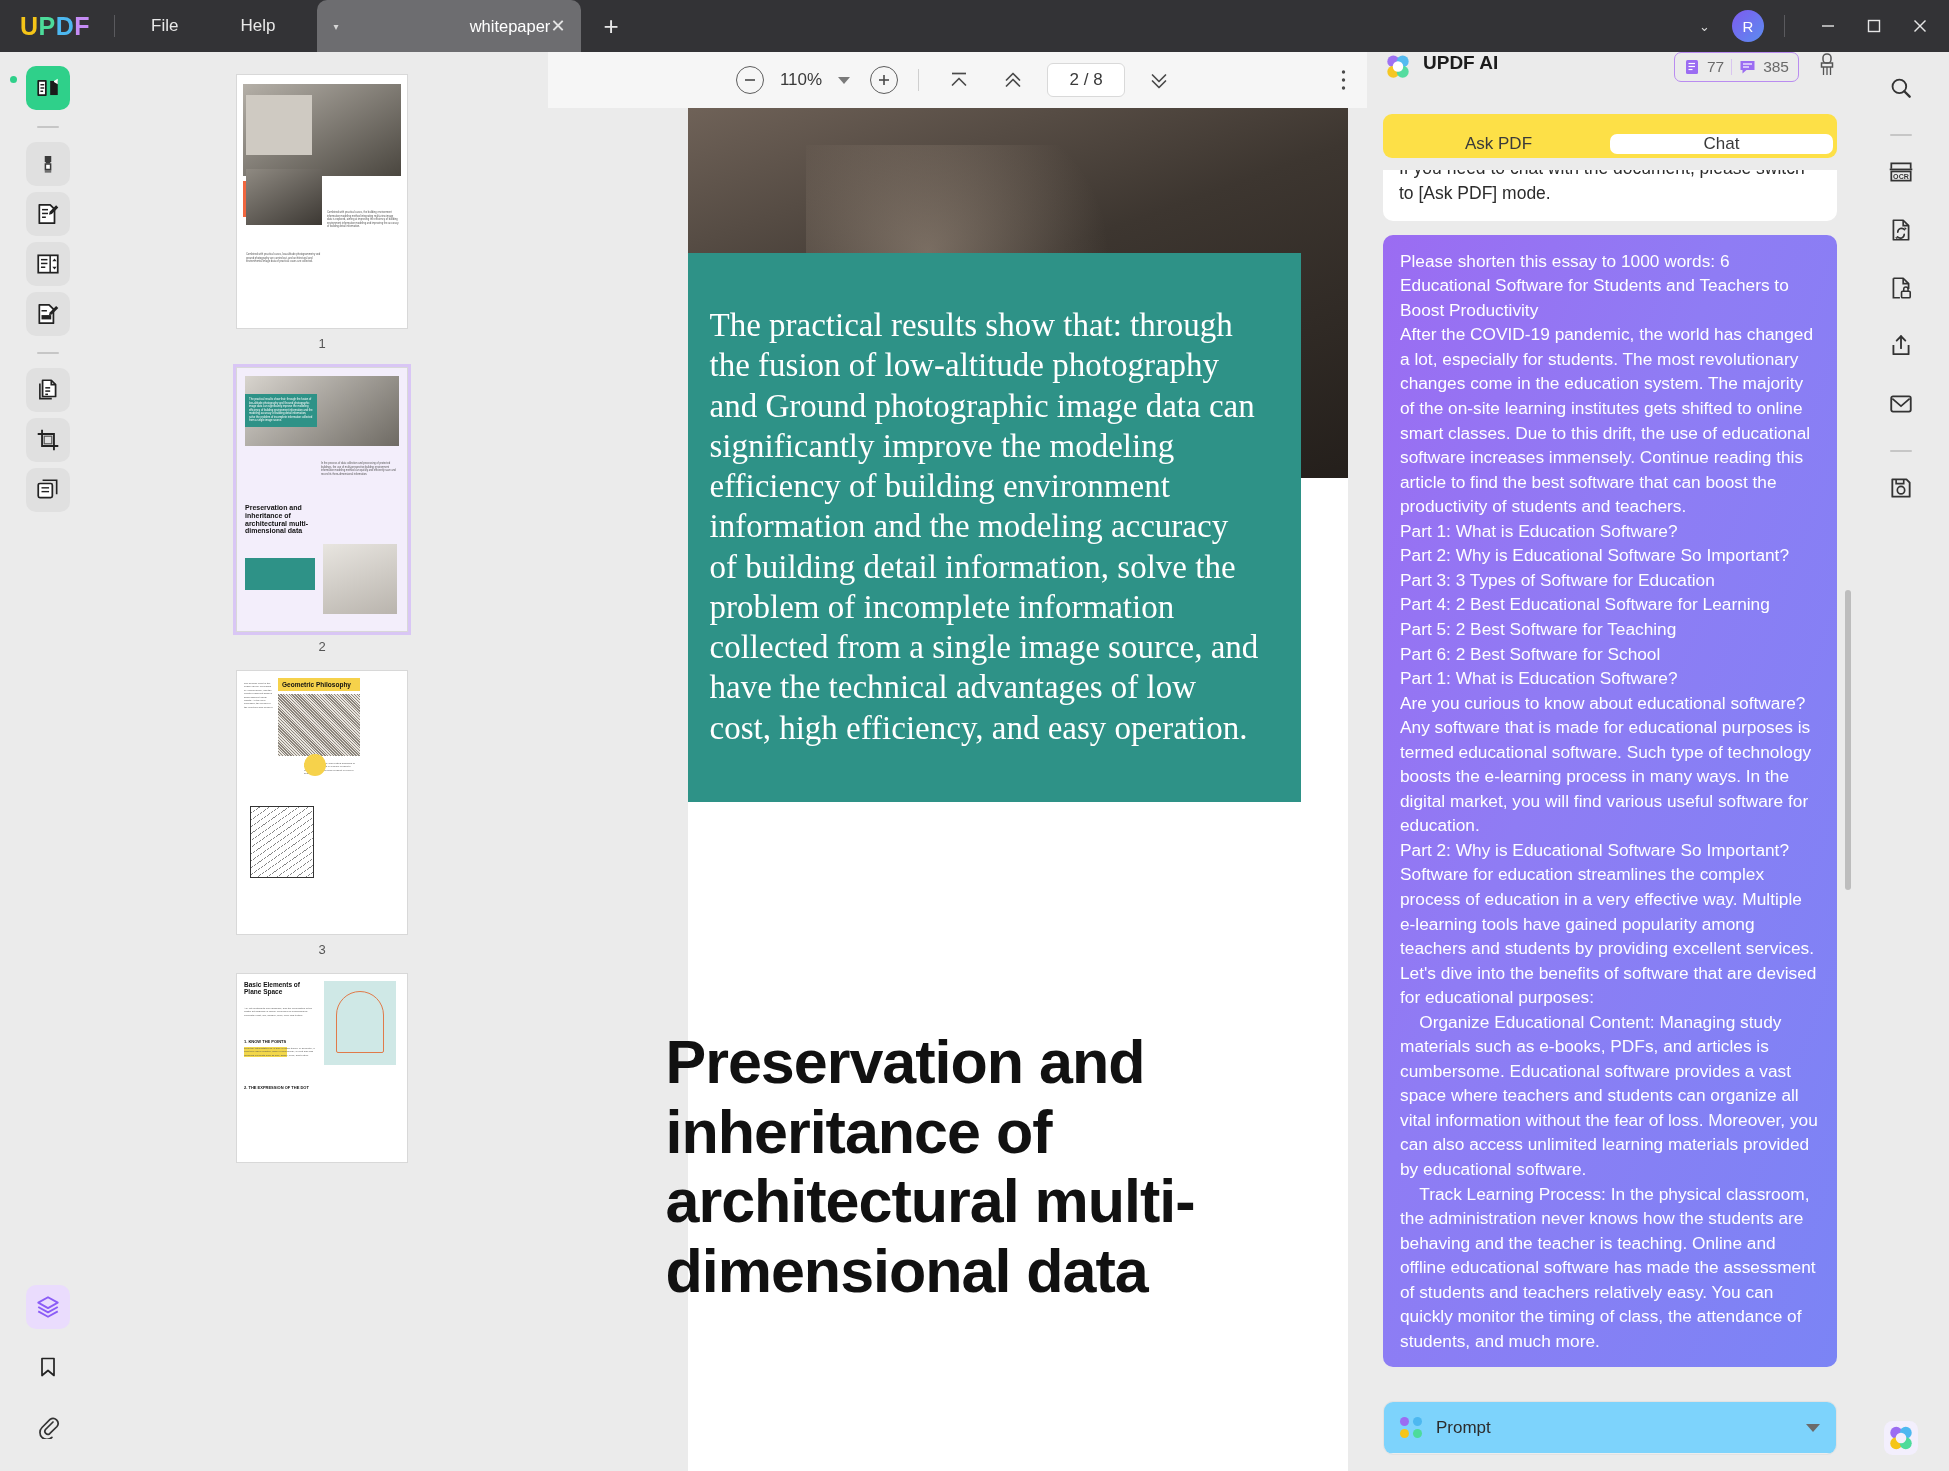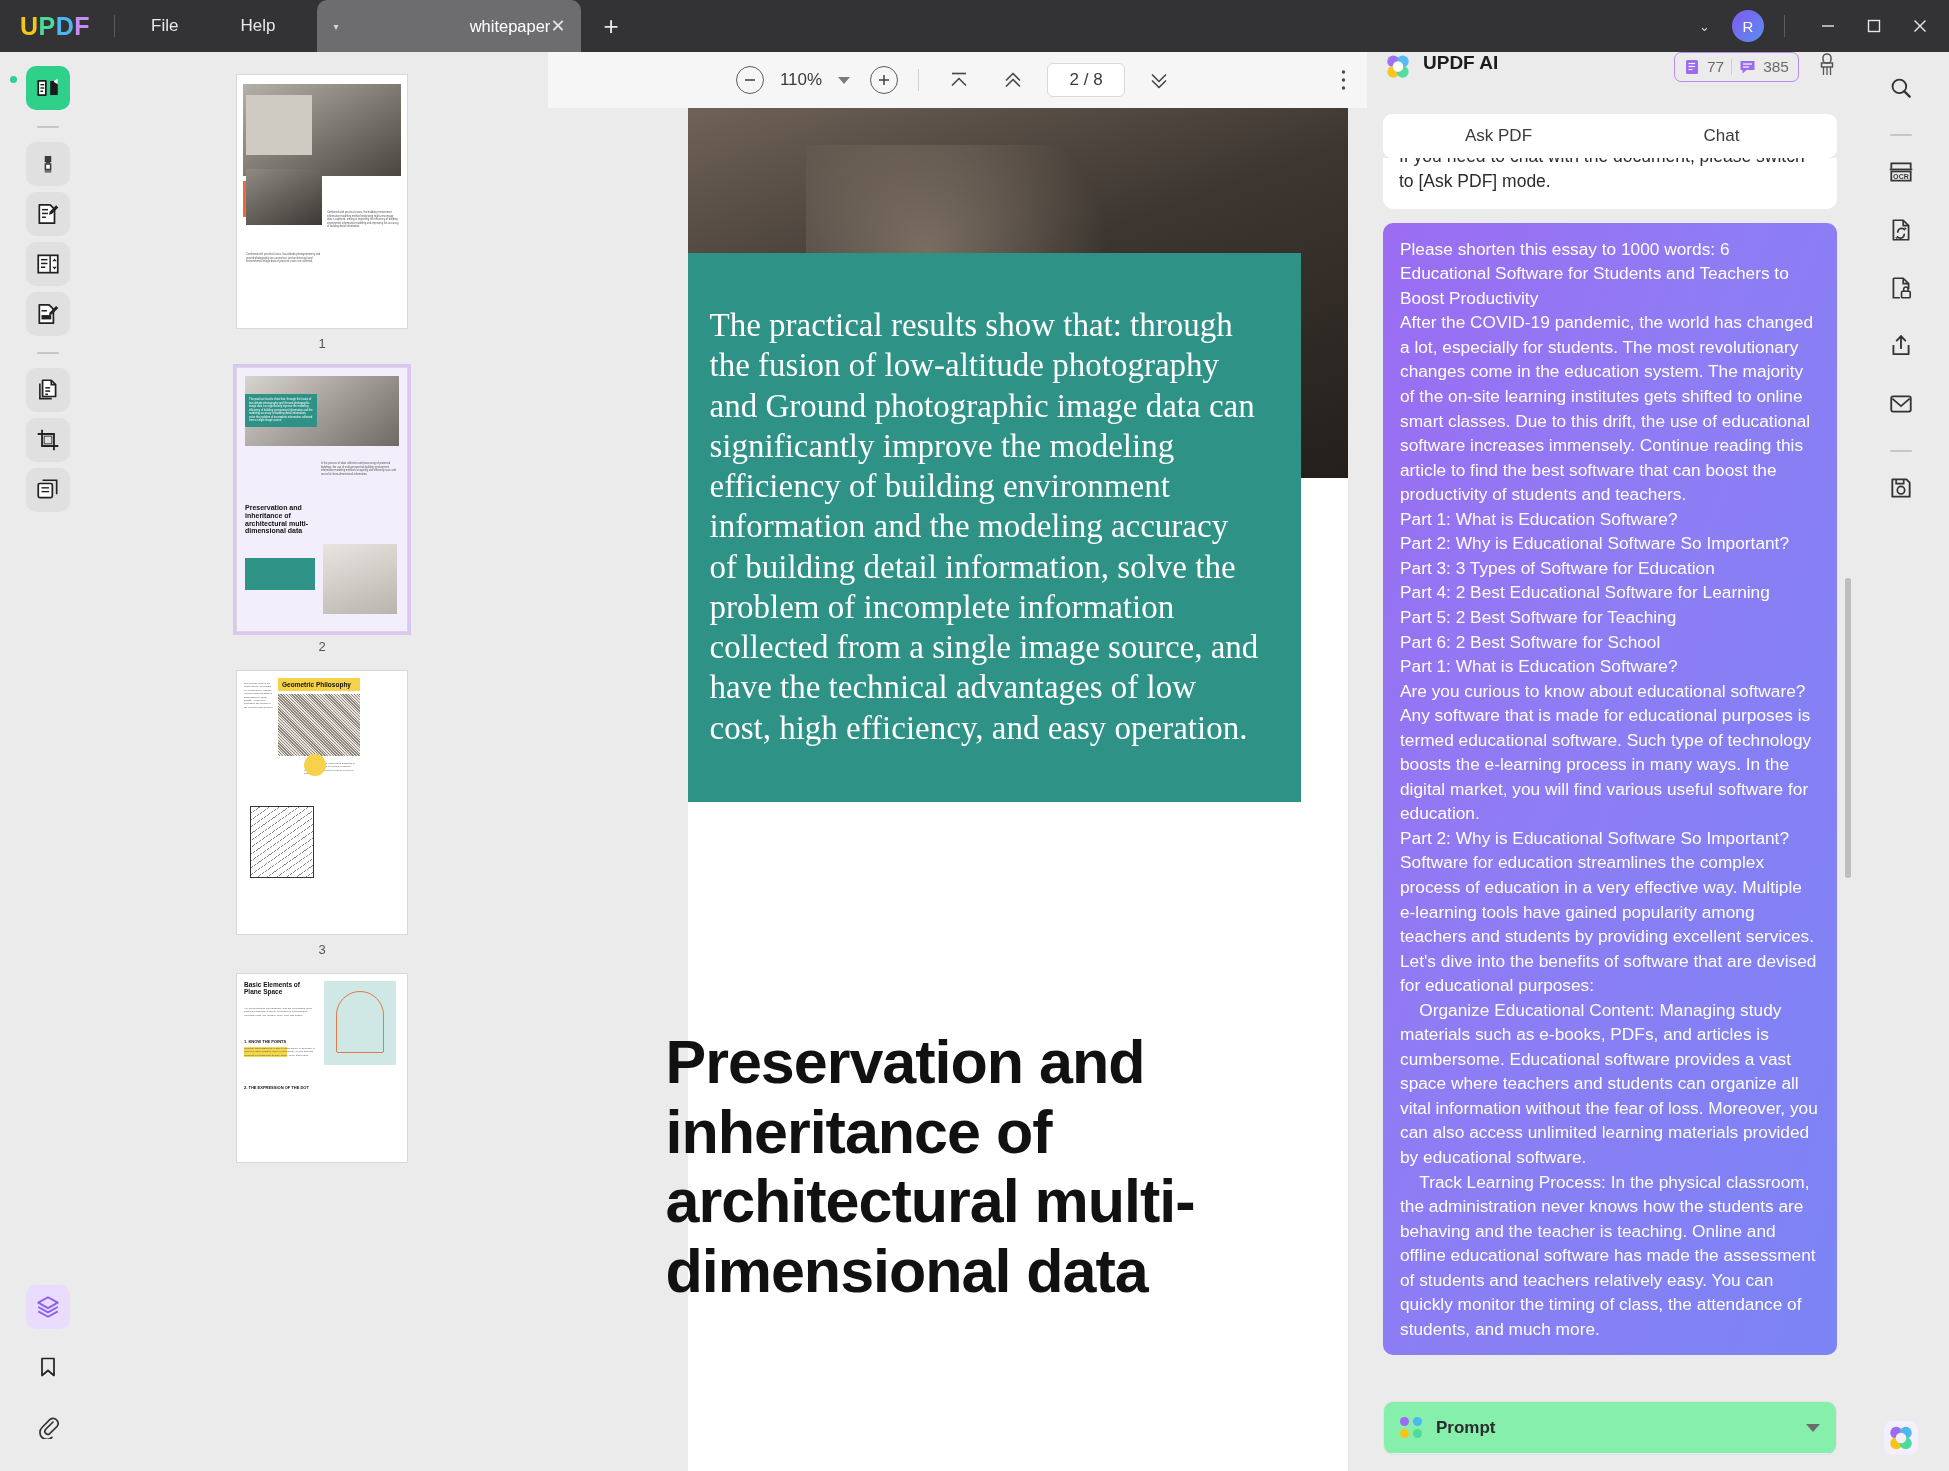--- a/index.html
+++ b/index.html
@@ -88,33 +88,33 @@
   .bigtitle { position:absolute; left:-22px; top:920px; width:700px; font-family:"Liberation Sans", sans-serif; font-weight:bold; font-size:61px; line-height:1.14; color:#111; letter-spacing:-1px;}
 
   
   .aipanel { width:486px; flex:0 0 486px; background:#ebebeb; display:flex; flex-direction:column; min-height:0;}
   .ai-head { height:56px; display:flex; align-items:flex-start; padding:0 14px 0 16px; flex:0 0 56px;}
   .ai-title { font-size:19px; font-weight:bold; color:#1c1c1c; margin-left:10px;}
   .badges { margin-left:auto; display:flex; align-items:center; border:1.4px solid #b98cf0; border-radius:7px; height:30px; padding:0 9px; gap:7px;}
   .badge-num { font-size:15.5px; color:#6a6a6a;}
   .bsep { width:1px;height:16px;background:#d8c4f0;}
   .brush { margin-left:16px; }
-  .ai-tabs { margin: 6px 16px 0; height:44px; background:#ffffff; border-radius:9px; display:flex; padding:4px;}
+  .ai-tabs { margin: 6px 16px 12px; height:44px; background:#fde047; border-radius:9px; display:flex; padding:4px;align-items:flex-end;}
   .ai-tab { flex:1; display:flex;align-items:center;justify-content:center;font-size:17px;color:#3a3a3a;border-radius:7px;}
   .ai-tab.active { background:#fff; }
   .chat-scroll { flex:1; overflow:hidden; padding: 10px 16px 0; position:relative; min-height:0;}
   .bubble-white { background:#fff; border-radius:10px; padding:14px 16px; font-size:17.5px; color:#2c2c2c; line-height:1.45; margin-bottom:14px;}
   .bubble-purple {
     background:linear-gradient(110deg,#9b6cf2 0%, #8f7cf4 40%, #7b84f5 100%);
     border-radius:10px; padding:14px 17px; color:#fff; font-size:17.3px; line-height:1.42;
     white-space:pre-wrap;
   }
   .sbar { position:absolute; right:2px; top:420px; width:6px; height:300px; background:#bdbdbd; border-radius:3px;}
   .prompt-wrap { margin:10px 16px 16px; background:#fff; border:1px solid #e2e2e2; border-radius:10px; overflow:hidden; flex:0 0 auto;}
-  .prompt-row { height:52px; background:#86efac; display:flex; align-items:center; padding:0 16px; border-bottom:1px solid #ededed;font-weight:bold;}
+  .prompt-row { height:52px; background:#7dd3fc; display:flex; align-items:center; padding:0 16px; border-bottom:1px solid #ededed;}
   .dots4 { width:22px; height:22px; display:grid; grid-template-columns:1fr 1fr; grid-gap:3px;}
   .dots4 i { width:9px;height:9px;border-radius:50%; display:block;}
   .prompt-lbl { font-size:17px; color:#2c2c2c; margin-left:14px;}
   .tri-sm { margin-left:auto; width:0;height:0;border-left:7px solid transparent;border-right:7px solid transparent;border-top:8px solid #6b6b6b;}
   .ask-row { height:62px; display:flex; align-items:center; padding:0 16px; background:#fff;}
   .ask-input { border:none; outline:none; flex:1; font-size:17.5px; color:#222; font-family:"Liberation Sans",sans-serif; background:transparent;}
   .ask-input::placeholder { color:#9a9a9a; }
   .send-tri { width:0;height:0;border-top:13px solid transparent;border-bottom:13px solid transparent;border-left:24px solid #8b5cf6;}
 
   

